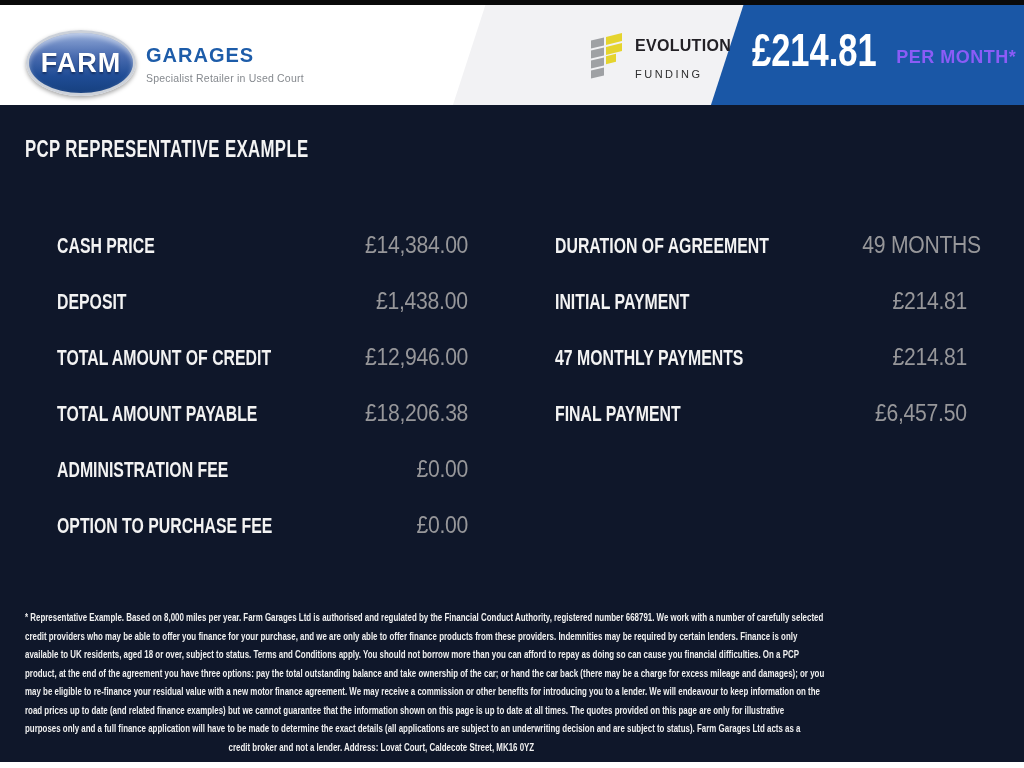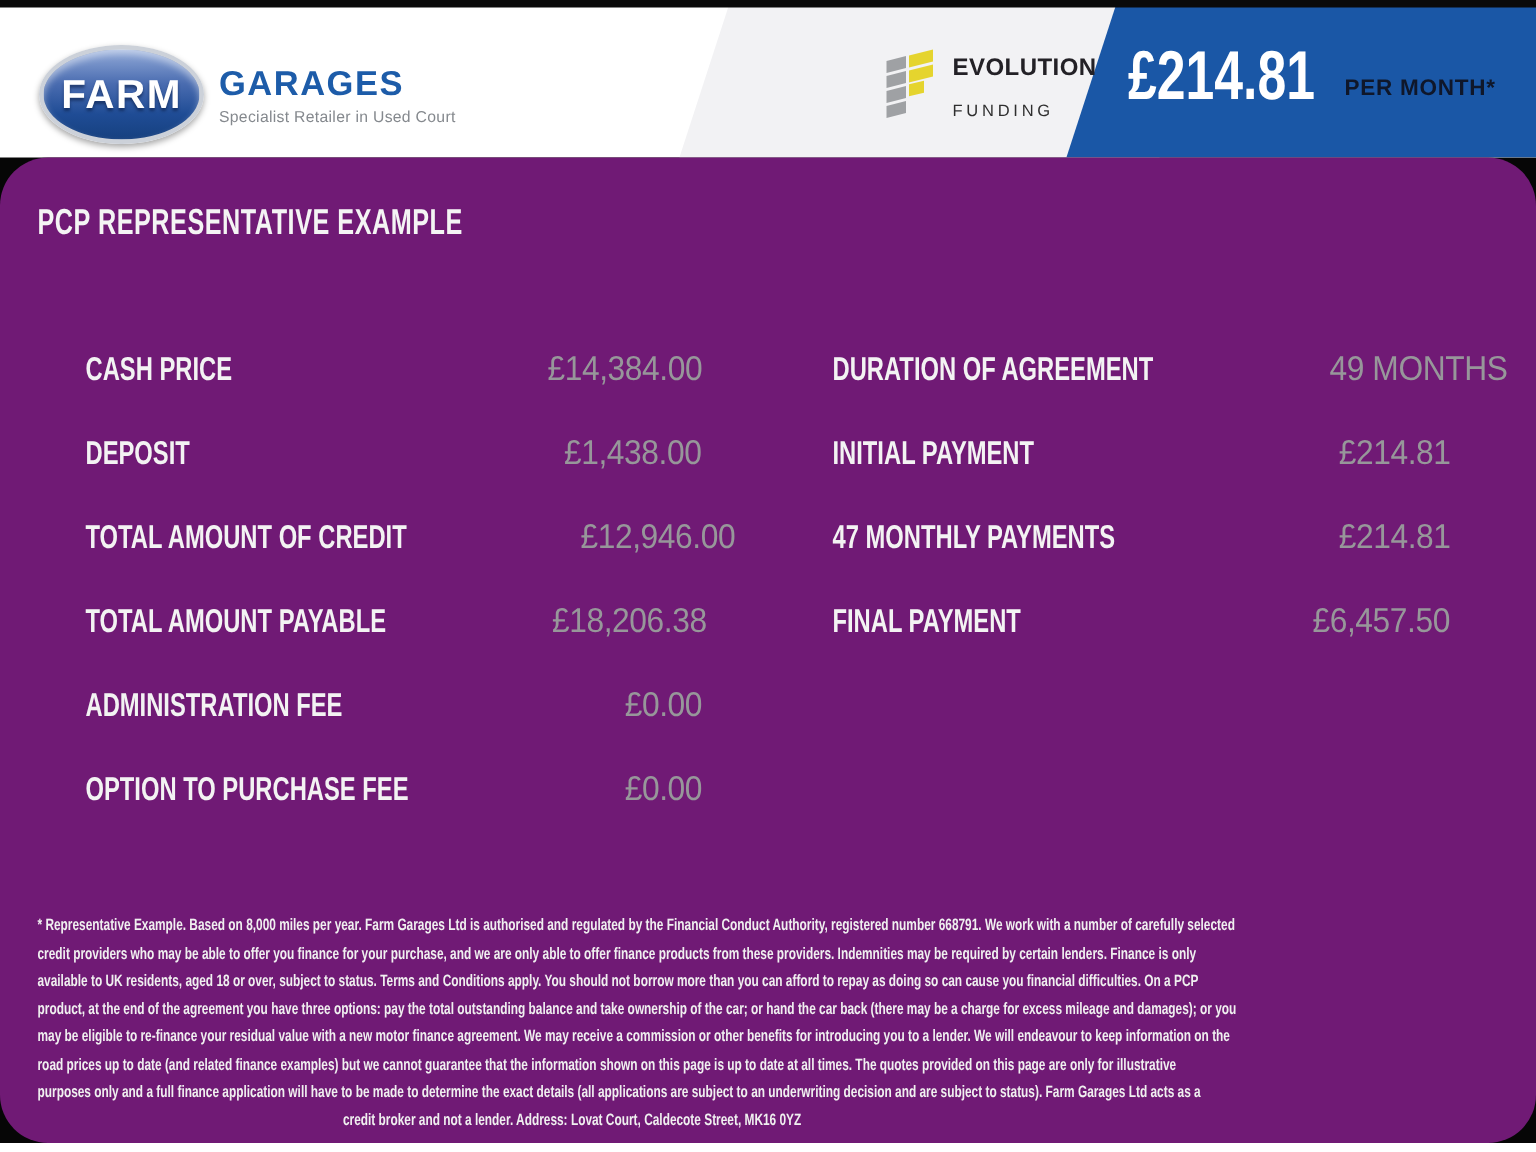--- a/index.html
+++ b/index.html
@@ -17,21 +17,21 @@
   
   .dealer-logo{position:absolute;left:26px;top:30px;display:flex;align-items:flex-start;}
   .oval{
     position:relative;width:104px;height:60px;border-radius:50%;
     background:linear-gradient(180deg,#93abd9 0%,#4a6cb0 38%,#1f4c95 72%,#16407f 100%);
     border:3px solid #ccd1d9;box-shadow:0 2px 4px rgba(0,0,0,.35), inset 0 3px 5px rgba(255,255,255,.45);
     display:flex;align-items:center;justify-content:center;
   }
   .oval span{color:#fff;font-weight:bold;font-size:27px;letter-spacing:1px;text-shadow:0 2px 2px rgba(10,30,70,.6);}
   .dealer-wordmark{margin-left:10px;margin-top:12px;}
-  .garages{color:#1d5ca9;font-weight:bold;font-size:23px;letter-spacing:1px;line-height:26px;}
+  .garages{color:#1d5ca9;font-weight:bold;font-size:20px;letter-spacing:1px;line-height:26px;}
   .tagline{color:#85898e;font-size:10.5px;margin-top:4px;letter-spacing:.2px;}
 
   
   .funder-logo{position:absolute;left:543px;top:33px;display:flex;align-items:flex-start;padding-left:48px;}
   .funder-icon{position:relative;width:34px;height:46px;}
   .fbar{position:absolute;height:8px;transform:skewY(-14deg);}
   .fbar.gray{background:#9fa1a4;}
   .fbar.yellow{background:#e5d42e;}
   .fb-g1{left:0;top:6px;width:13px;}   .fb-y1{left:15px;top:2px;width:16px;}
   .fb-g2{left:0;top:16px;width:13px;}  .fb-y2{left:15px;top:12px;width:16px;}
@@ -41,34 +41,34 @@
   .funder-name{color:#232126;font-weight:bold;font-size:16px;letter-spacing:.3px;line-height:16px;}
   .funder-sub{color:#2e2e2e;font-size:11px;letter-spacing:2.5px;margin-top:14px;}
 
   
   .price-text{position:absolute;left:752px;top:26px;display:flex;align-items:baseline;z-index:3;}
   .price-amount{
     color:#fff;font-weight:bold;font-size:46px;line-height:48px;white-space:nowrap;
     display:inline-block;transform:scaleX(.75);transform-origin:left bottom;
   }
   .price-period{
-    color:#0f172a;font-weight:bold;font-size:15px;letter-spacing:.5px;white-space:nowrap;
+    color:#8b5cf6;font-weight:bold;font-size:18px;letter-spacing:.5px;white-space:nowrap;
     display:inline-block;margin-left:-22px;transform:translateY(-3px);
   }
 
   
-  .body-panel{position:absolute;left:0;top:105px;width:1024px;height:657px;background:#701a75;border-radius:32px;}
+  .body-panel{position:absolute;left:0;top:105px;width:1024px;height:657px;background:#0f172a;}
   .page-title{
     position:absolute;left:25px;top:30px;margin:0;color:#f4f4f4;font-weight:bold;font-size:24px;
     white-space:nowrap;transform:scaleX(.70);transform-origin:left center;letter-spacing:.5px;
   }
   .fin-col{position:absolute;top:125px;}
   .fin-col.left{left:57px;width:411px;}
   .fin-col.right{left:555px;width:412px;}
-  .row{display:flex;justify-content:space-between;align-items:baseline;height:30px;margin-bottom:26px;gap:24px;}
+  .row{display:flex;justify-content:space-between;align-items:baseline;height:30px;margin-bottom:26px;}
   .lbl{
     color:#f3f3f3;font-weight:bold;font-size:22px;white-space:nowrap;line-height:30px;
     display:inline-block;transform:scaleX(.72);transform-origin:left center;
   }
   .val{
     color:#97979a;font-size:23px;white-space:nowrap;line-height:30px;
     display:inline-block;transform:scaleX(.92);transform-origin:right center;letter-spacing:-.3px;
   }
 
   

